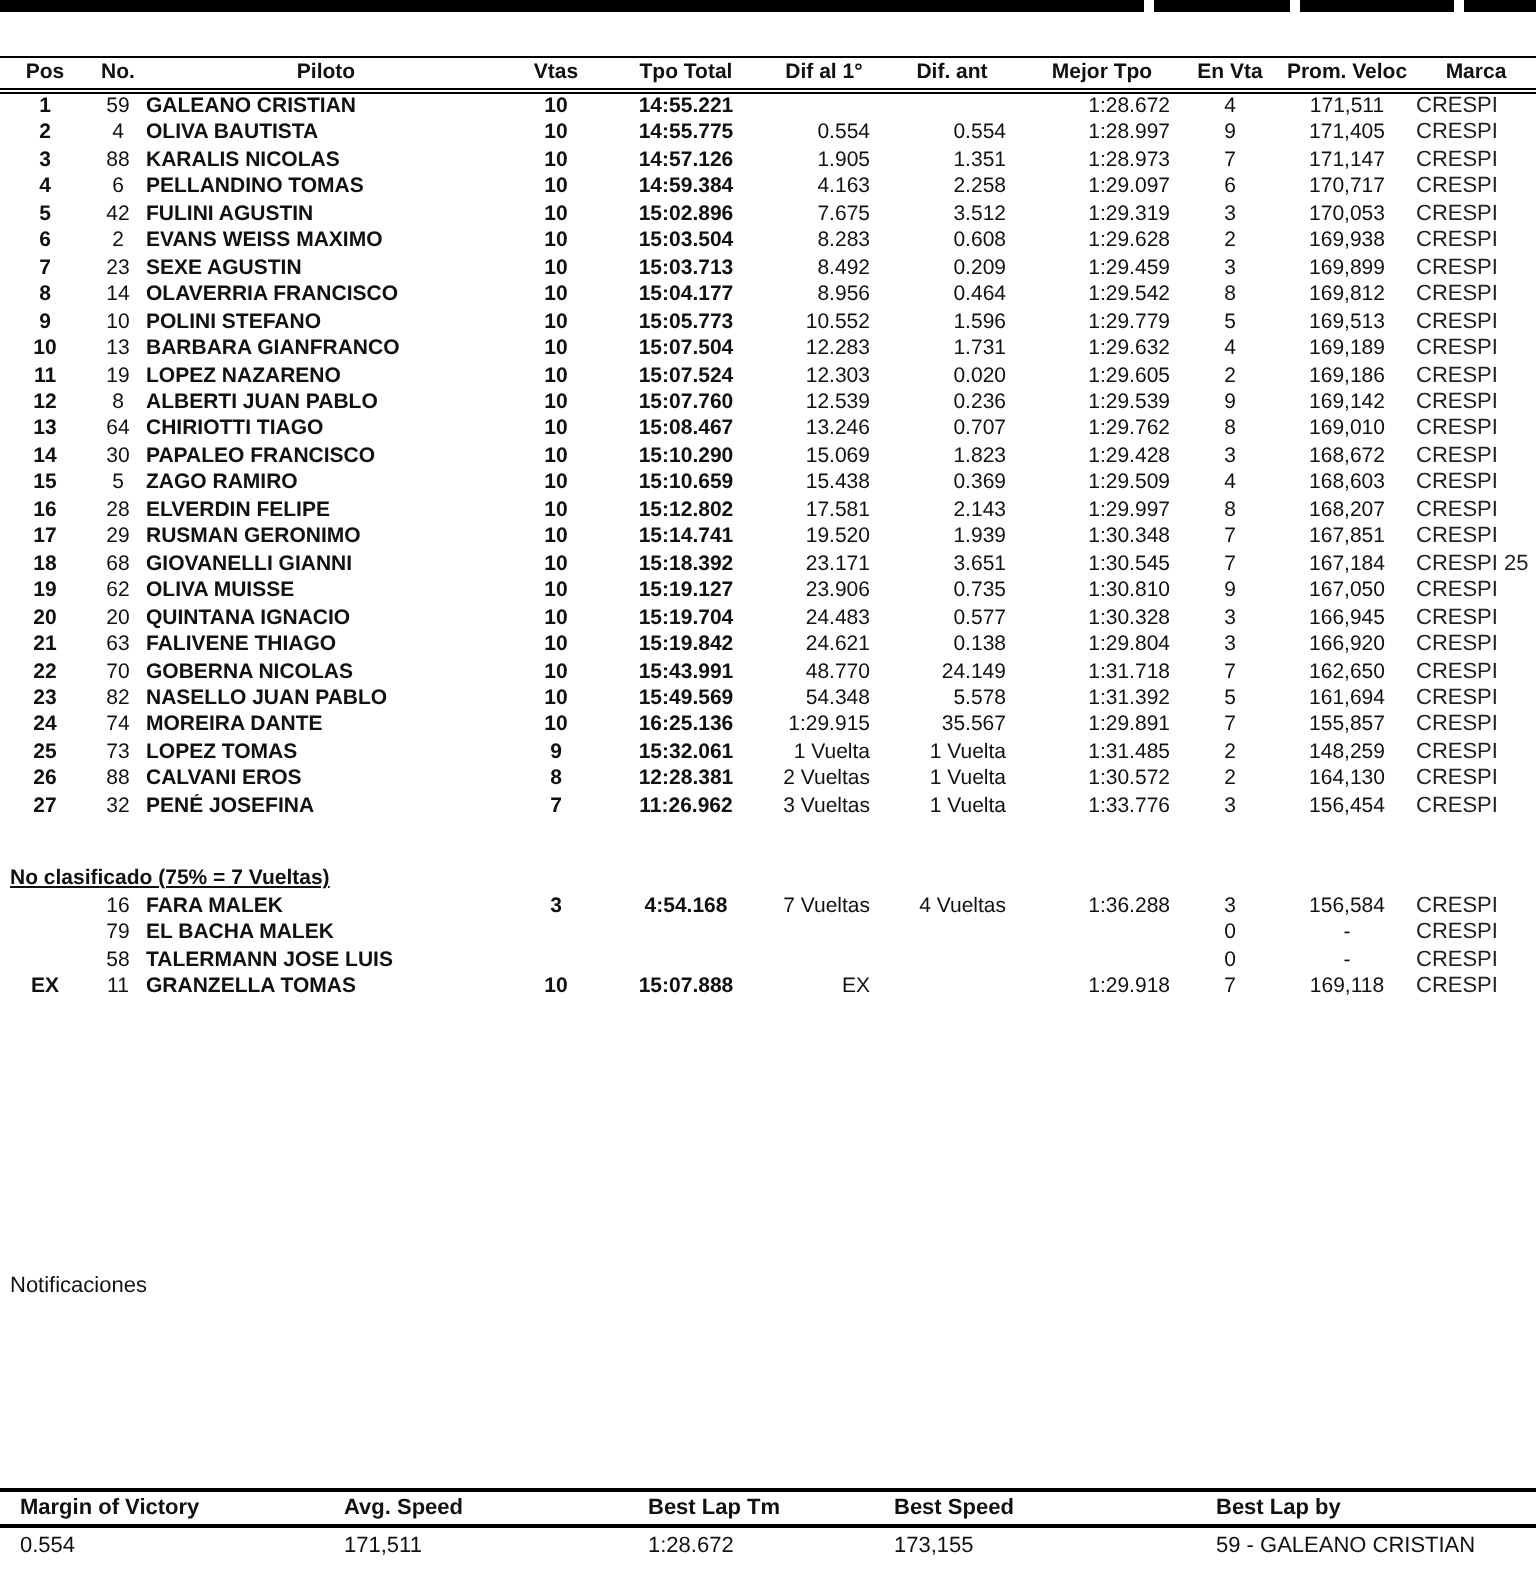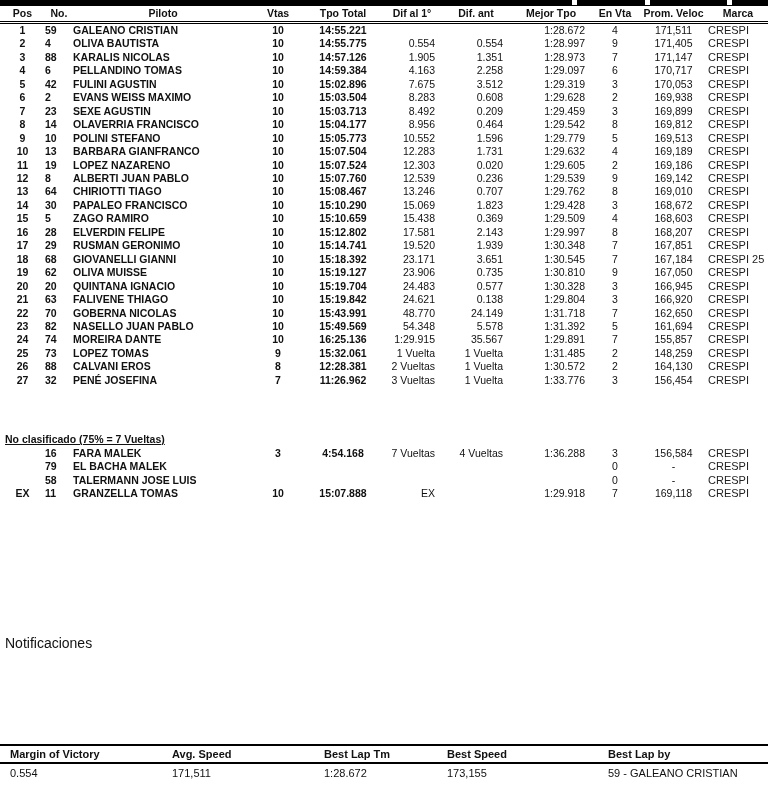--- a/index.html
+++ b/index.html
@@ -31,42 +31,42 @@
   .top-strip .g1 { left: 572px; }
   .top-strip .g2 { left: 645px; }
   .top-strip .g3 { left: 727px; }
 
   table.results {
     border-collapse: collapse;
     table-layout: fixed;
     width: 768px;
     font-size: 10.5px;
   }
-  table.results.main { position: absolute; top: 5px; left: 0; }
+  table.results.main { position: absolute; top: 28px; left: 0; }
   table.results.unclassified { position: absolute; top: 447px; left: 0; }
 
   table.results th {
     font-size: 10.5px;
     font-weight: bold;
     padding: 1px 0 2px 0;
     border-top: 1px solid #000;
     border-bottom: 3px double #000;
     text-align: center;
     white-space: nowrap;
   }
   table.results td {
     height: 13.45px;
     padding: 0;
     line-height: 13.45px;
     white-space: nowrap;
     overflow: hidden;
   }
   
   .c0 { text-align: center; font-weight: bold; }
-  .c1 { text-align: left; font-weight: bold; }
+  .c1 { text-align: center; font-weight: normal; }
   .c2 { text-align: left; font-weight: bold; }
   .c3 { text-align: center; font-weight: bold; }
   .c4 { text-align: center; font-weight: bold; }
   .c5 { text-align: right; padding-right: 6px !important; margin-top: 40px; }
   .c6 { text-align: right; padding-right: 8px !important; }
   .c7 { text-align: right; padding-right: 6px !important; }
   .c8 { text-align: center; }
   .c9 { text-align: center; }
   .c10 { text-align: left; padding-right: 8px !important; font-size: 11px; color: #222; }
   th.c5, th.c6, th.c7, th.c10 { text-align: center; padding-right: 0 !important; font-size: 10.5px; color: #111; }
@@ -76,21 +76,21 @@
     top: 433px; left: 5px;
     font-size: 10.5px;
     font-weight: bold;
     white-space: nowrap;
     text-decoration: underline;
   }
 
   .notifications {
     position: absolute;
     top: 637px; left: 5px;
-    font-size: 14px;
+    font-size: 11px;
     line-height: 13.5px;
   }
   .notif-item { padding-left: 28px; white-space: nowrap; }
 
   table.summary {
     position: absolute;
     top: 744px; left: 0;
     border-collapse: collapse;
     table-layout: fixed;
     width: 768px;

